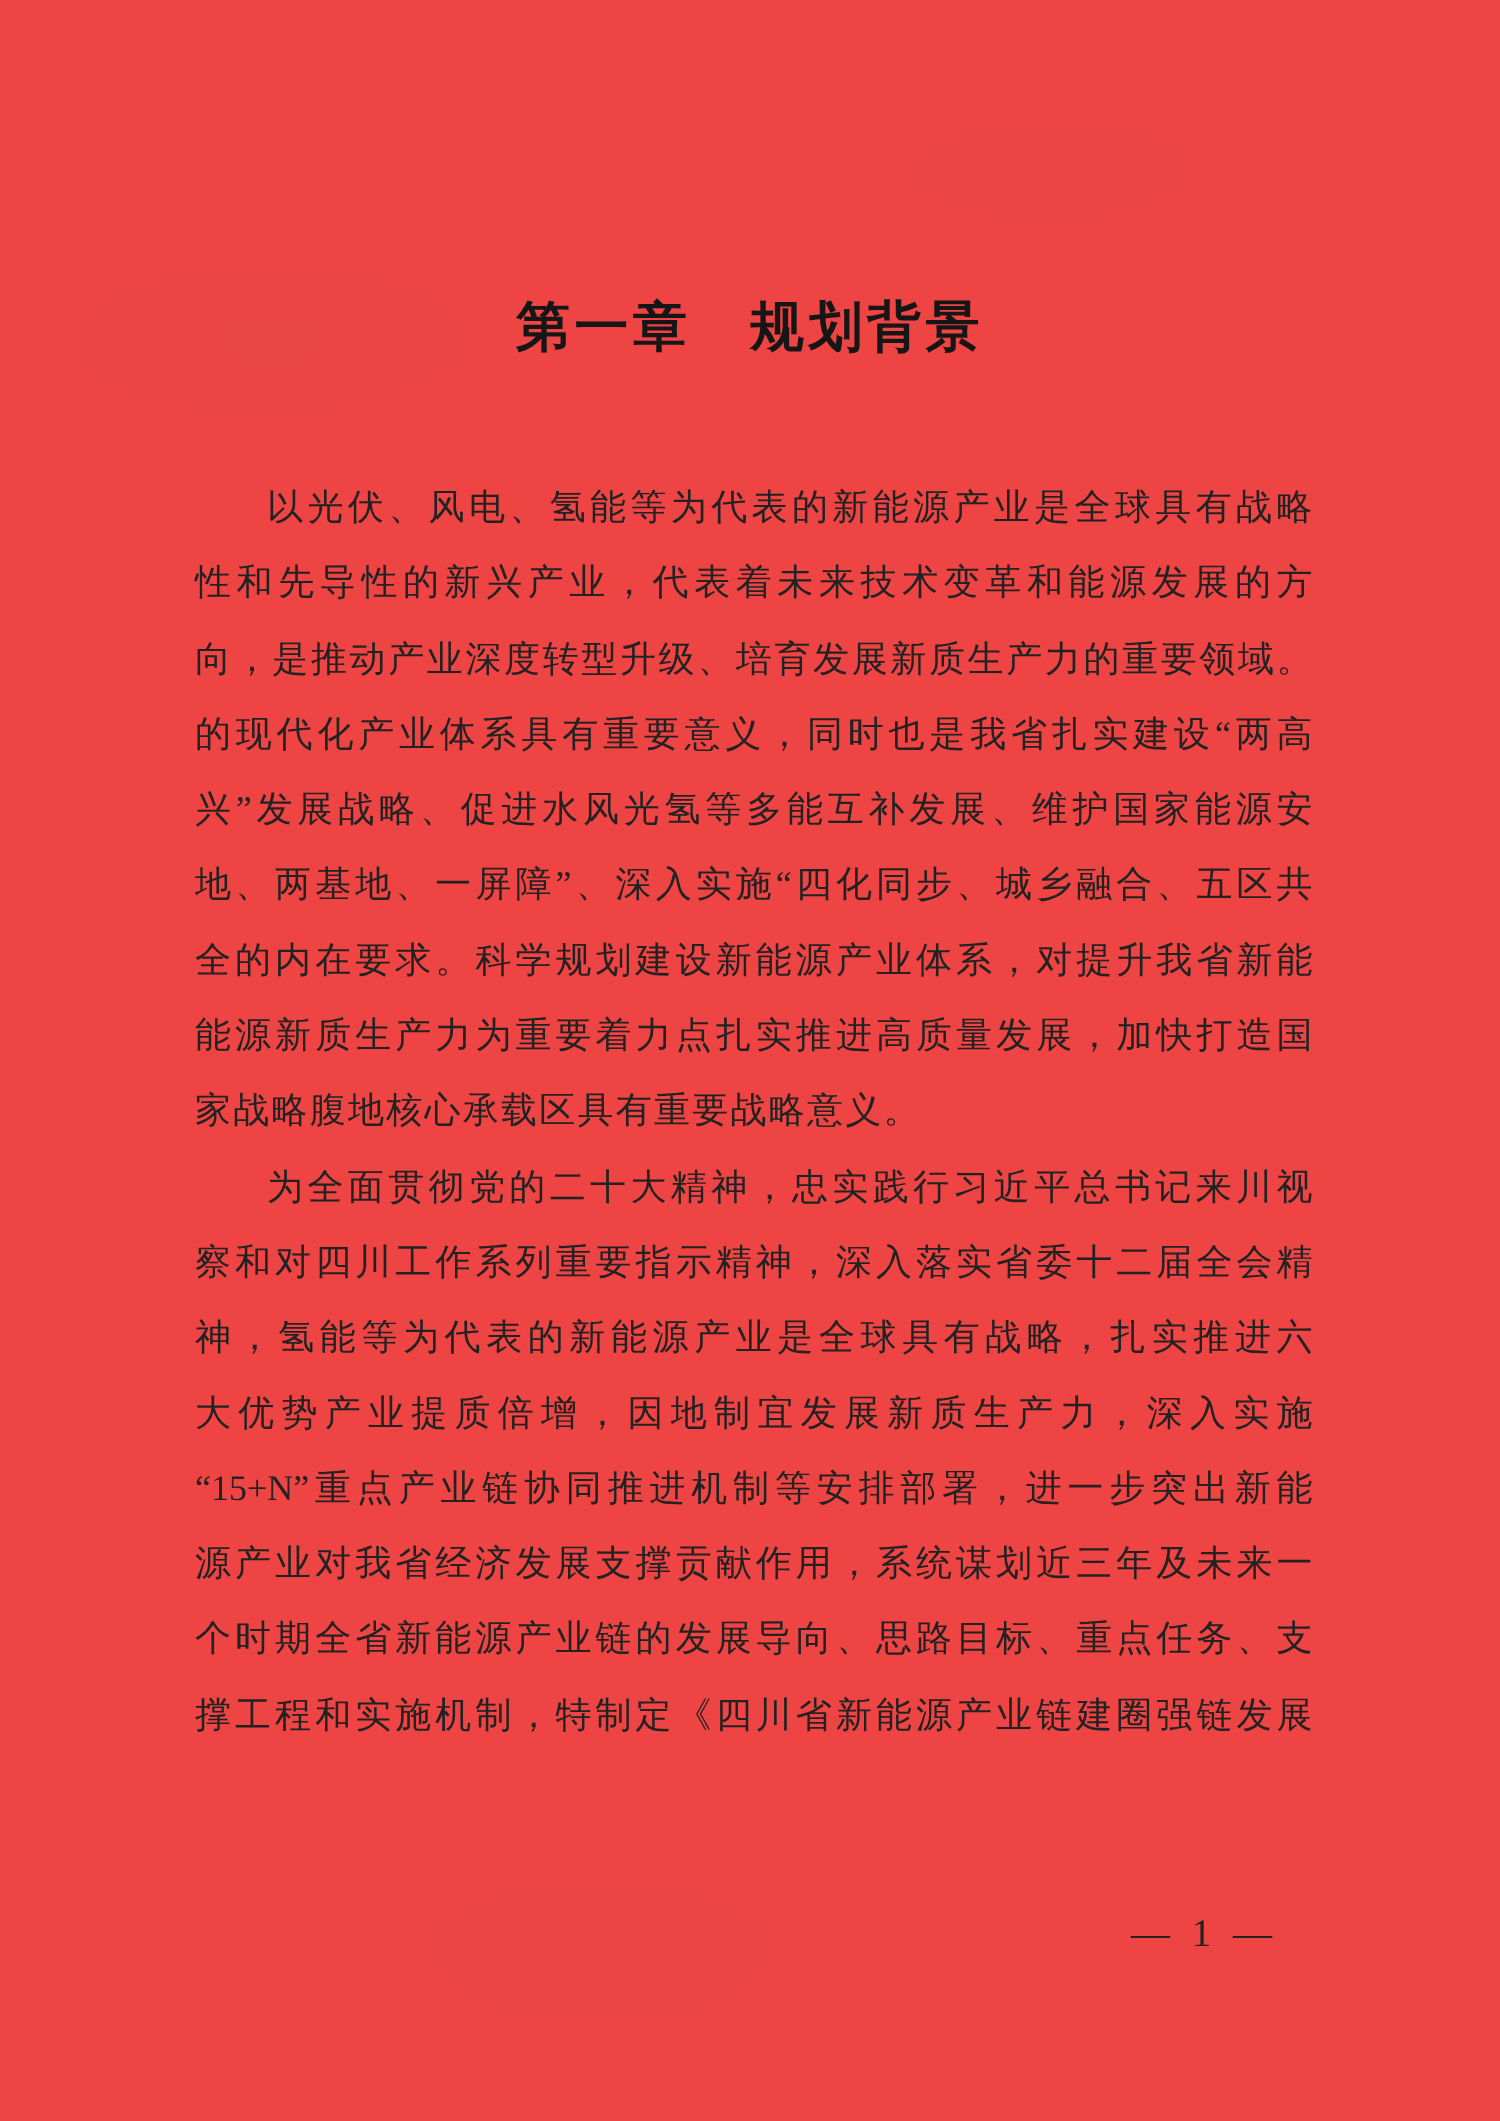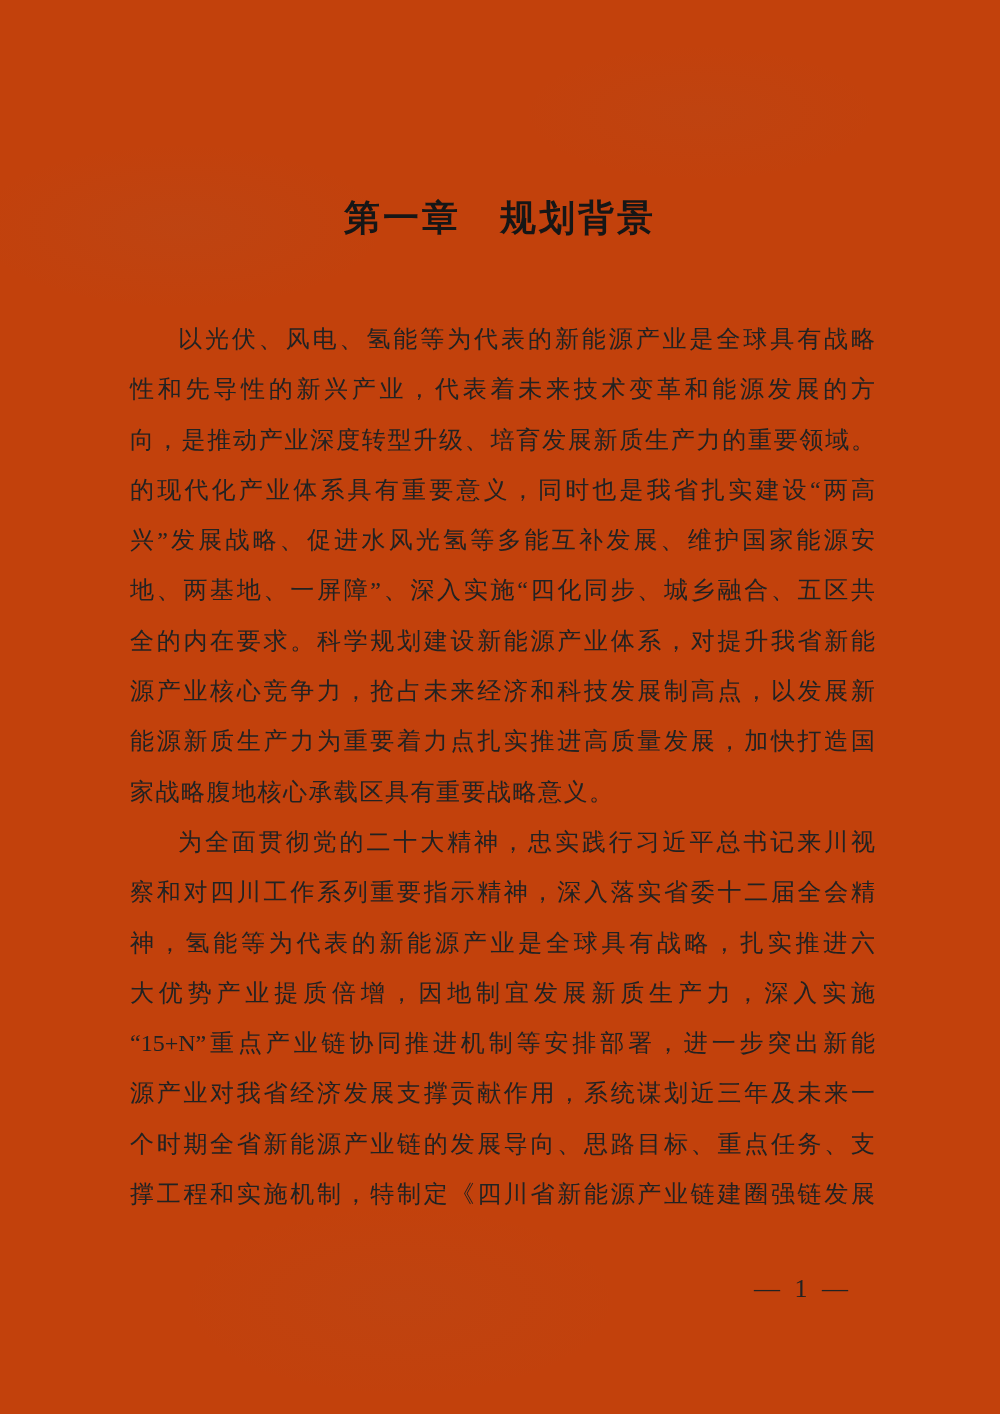--- a/index.html
+++ b/index.html
@@ -5,21 +5,21 @@
   html, body {
     margin: 0;
     padding: 0;
     background: #e8e8e8;
   }
   .page {
     position: relative;
     width: 1000px;
     height: 1414px;
     margin: 0 auto;
-    background: #c2410c;
+    background: #ef4444;
     color: #1e1e1e;
     font-family: "Liberation Serif", "DejaVu Serif", serif;
     overflow: hidden;
   }
   
   .page::before {
     content: "";
     position: absolute;
     inset: 0;
     background:
@@ -80,21 +80,20 @@
   <h1 class="chapter-title">第一章　规划背景</h1>
 
   <div class="body-text">
     <div class="line indent">以光伏、风电、氢能等为代表的新能源产业是全球具有战略</div>
     <div class="line">性和先导性的新兴产业，代表着未来技术变革和能源发展的方</div>
     <div class="line">向，是推动产业深度转型升级、培育发展新质生产力的重要领域。</div>
     <div class="line">的现代化产业体系具有重要意义，同时也是我省扎实建设“两高</div>
     <div class="line">兴”发展战略、促进水风光氢等多能互补发展、维护国家能源安</div>
     <div class="line">地、两基地、一屏障”、深入实施“四化同步、城乡融合、五区共</div>
     <div class="line">全的内在要求。科学规划建设新能源产业体系，对提升我省新能</div>
-    <div class="line">源产业核心竞争力，抢占未来经济和科技发展制高点，以发展新</div>
     <div class="line">能源新质生产力为重要着力点扎实推进高质量发展，加快打造国</div>
     <div class="line para-end">家战略腹地核心承载区具有重要战略意义。</div>
 
     <div class="line indent">为全面贯彻党的二十大精神，忠实践行习近平总书记来川视</div>
     <div class="line">察和对四川工作系列重要指示精神，深入落实省委十二届全会精</div>
     <div class="line">神，氢能等为代表的新能源产业是全球具有战略，扎实推进六</div>
     <div class="line">大优势产业提质倍增，因地制宜发展新质生产力，深入实施</div>
     <div class="line">“15+N”重点产业链协同推进机制等安排部署，进一步突出新能</div>
     <div class="line">源产业对我省经济发展支撑贡献作用，系统谋划近三年及未来一</div>
     <div class="line">个时期全省新能源产业链的发展导向、思路目标、重点任务、支</div>

